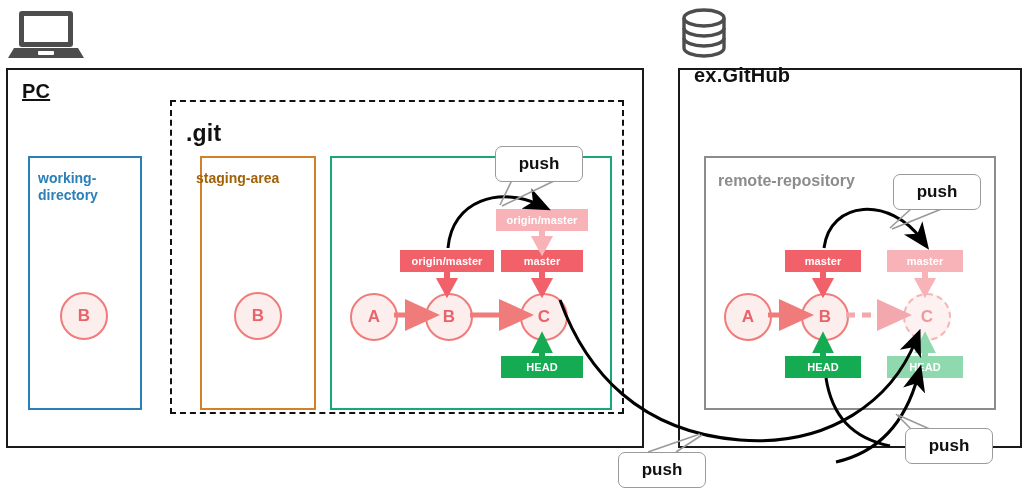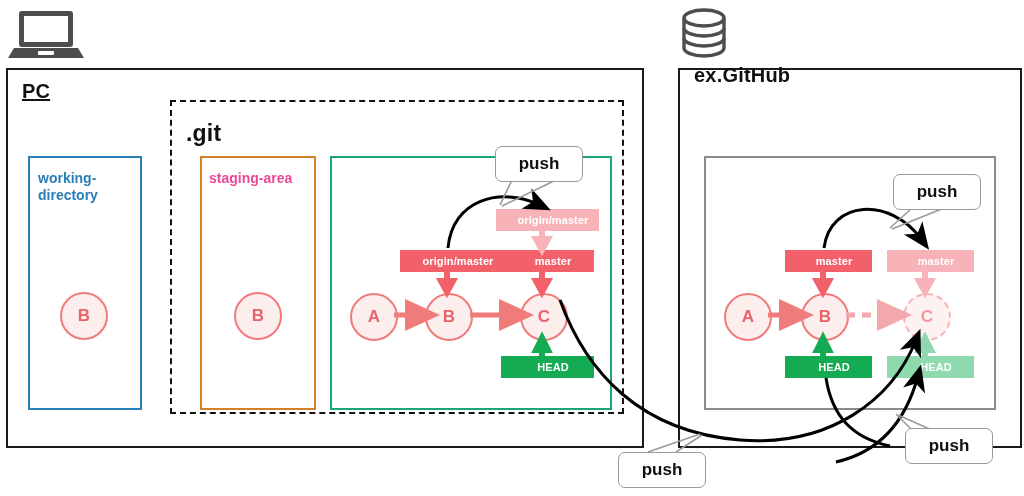--- a/index.html
+++ b/index.html
@@ -21,21 +21,21 @@
 
   
   .node{position:absolute;border-radius:50%;background:#fdeeee;
         border:2px solid #ef7b7b;color:#e8646b;font-weight:bold;
         display:flex;align-items:center;justify-content:center;}
   .node.dashed{border-style:dashed;}
   .node.faded{background:#fdf1f1;border-color:#f3b5b5;color:#f09a9a;}
 
   
   .tag{position:absolute;display:flex;align-items:center;justify-content:center;
-       color:#fff;font-size:11px;font-weight:bold;letter-spacing:.1px;padding-left:11px;}
+       color:#fff;font-size:11px;font-weight:bold;letter-spacing:.1px;}
   .tag.red{background:#f2606a;}
   .tag.redfade{background:#f8b3b8;}
   .tag.green{background:#14ab52;}
   .tag.greenfade{background:#8ed9ae;}
 
   
   .callout{position:absolute;border:1.6px solid #9a9a9a;background:#fff;
            border-radius:7px;display:flex;align-items:center;justify-content:center;
            font-size:17px;font-weight:bold;color:#111;z-index:40;}
 
@@ -81,21 +81,21 @@
   <div class="zone" style="left:28px;top:156px;width:110px;height:250px;border-color:#2a7fb8;"></div>
   <div class="zone-title" style="left:38px;top:170px;width:96px;color:#2a7fb8;">
     <span>working-</span><br>
     <span>directory</span>
   </div>
   <div class="node" style="left:60px;top:292px;width:44px;height:44px;font-size:17px;">
     <span>B</span>
   </div>
 
   <div class="zone" style="left:200px;top:156px;width:112px;height:250px;border-color:#d2802a;"></div>
-  <div class="zone-title" style="left:209px;top:170px;color:#ec4899;">staging-area</div>
+  <div class="zone-title" style="left:196px;top:170px;color:#a16207;">staging-area</div>
   <div class="node" style="left:234px;top:292px;width:44px;height:44px;font-size:17px;">
     <span>B</span>
   </div>
 
   <div class="zone" style="left:330px;top:156px;width:278px;height:250px;border-color:#19a974;"></div>
 
   <svg class="overlay under">
     <defs>
       <marker id="redArrow" markerWidth="7" markerHeight="7" refX="3.2" refY="3.2" orient="auto">
           <path d="M0,0 L7,3.2 L0,6.4 Z" fill="#ef7b7b"></path>
@@ -135,20 +135,21 @@
     <span>master</span>
   </div>
   <div class="tag redfade" style="left:496px;top:209px;width:92px;height:22px;">
     <span>origin/master</span>
   </div>
   <div class="tag green" style="left:501px;top:356px;width:82px;height:22px;">
     <span>HEAD</span>
   </div>
 
   <div class="zone" style="left:704px;top:156px;width:288px;height:250px;border-color:#8c8c8c;"></div>
+  <div class="zone-title" style="left:718px;top:172px;color:#8c8c8c;font-size:16px;">remote-repository</div>
 
   <svg class="overlay under">
 
     <line x1="768" y1="315" x2="795" y2="315" stroke="#ef7b7b" stroke-width="5" marker-end="url(#redArrow)"></line>
 
     <line x1="846" y1="315" x2="893" y2="315" stroke="#f2a8ac" stroke-width="5" stroke-dasharray="9,7" marker-end="url(#redArrowF)"></line>
 
     <path d="M823,272 L823,283 M817,281 L823,292 L829,281 Z" stroke="#f2606a" stroke-width="6" fill="#f2606a"></path>
 
     <path d="M925,272 L925,283 M919,281 L925,292 L931,281 Z" stroke="#f8b3b8" stroke-width="6" fill="#f8b3b8"></path>

